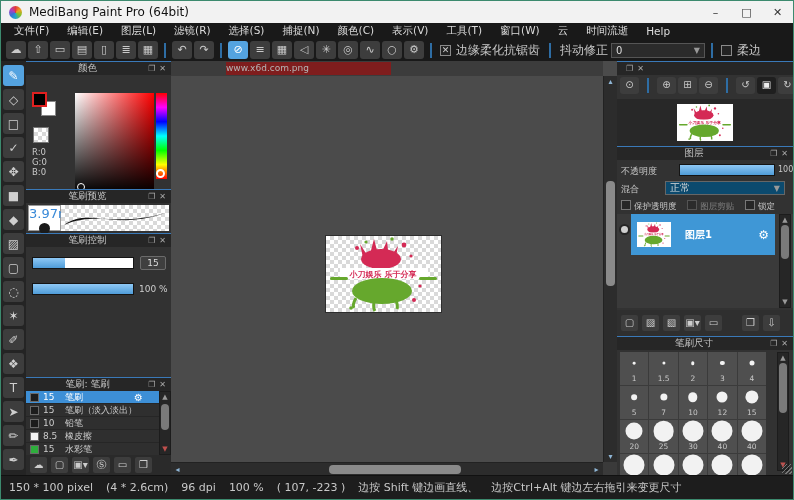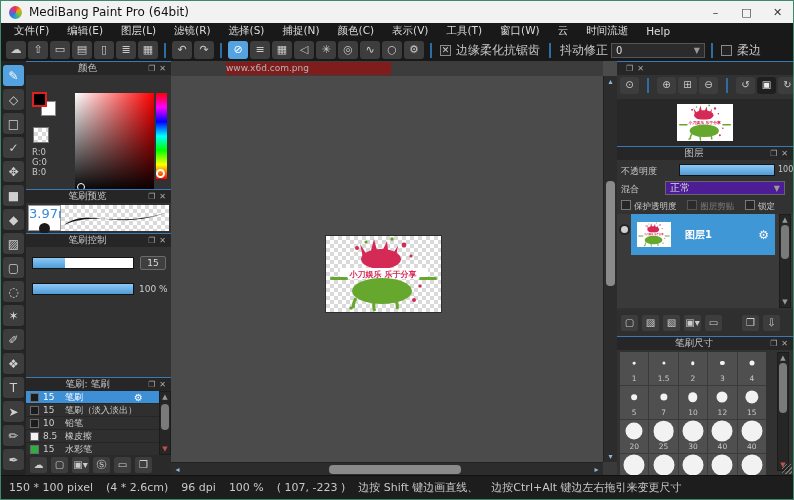--- a/index.html
+++ b/index.html
@@ -403,21 +403,21 @@
         <span class="ph-title">图层</span>
         <span class="ph-ico">❐</span>
         <span class="ph-ico">✕</span>
       </div>
       <div class="lbl" style="position:absolute;left:4px;top:19px;">不透明度</div>
       <div class="slid" style="position:absolute;left:62px;top:18px;width:96px;">
         <div class="fill" style="width:100%;"></div>
       </div>
       <div class="lbl" style="position:absolute;left:161px;top:19px;font-size:8px;">100 %</div>
       <div class="lbl" style="position:absolute;left:4px;top:37px;">混合</div>
-      <div class="tb-select" style="position:absolute;left:48px;top:35px;width:120px;height:14px;background:#4c1d95;border-color:#666;">
+      <div class="tb-select" style="position:absolute;left:48px;top:35px;width:120px;height:14px;background:#0c4a6e;border-color:#666;">
         <span>正常</span>
         <span class="caret">▼</span>
       </div>
       <div style="position:absolute;left:4px;top:54px;font-size:8.5px;color:#c9c9c9;white-space:nowrap;">
         <span class="chk"></span><span>保护透明度</span>
         <span class="chk" style="margin-left:8px;opacity:.5;"></span><span style="opacity:.5;">图层剪贴</span>
         <span class="chk" style="margin-left:8px;"></span><span>锁定</span>
       </div>
       <div style="position:absolute;left:0;right:0;top:68px;height:94px;background:#3a3a3a;">
         <div style="position:absolute;left:2px;top:10px;width:11px;height:11px;border-radius:50%;background:#d0d0d0;border:2px solid #262626;"></div>

